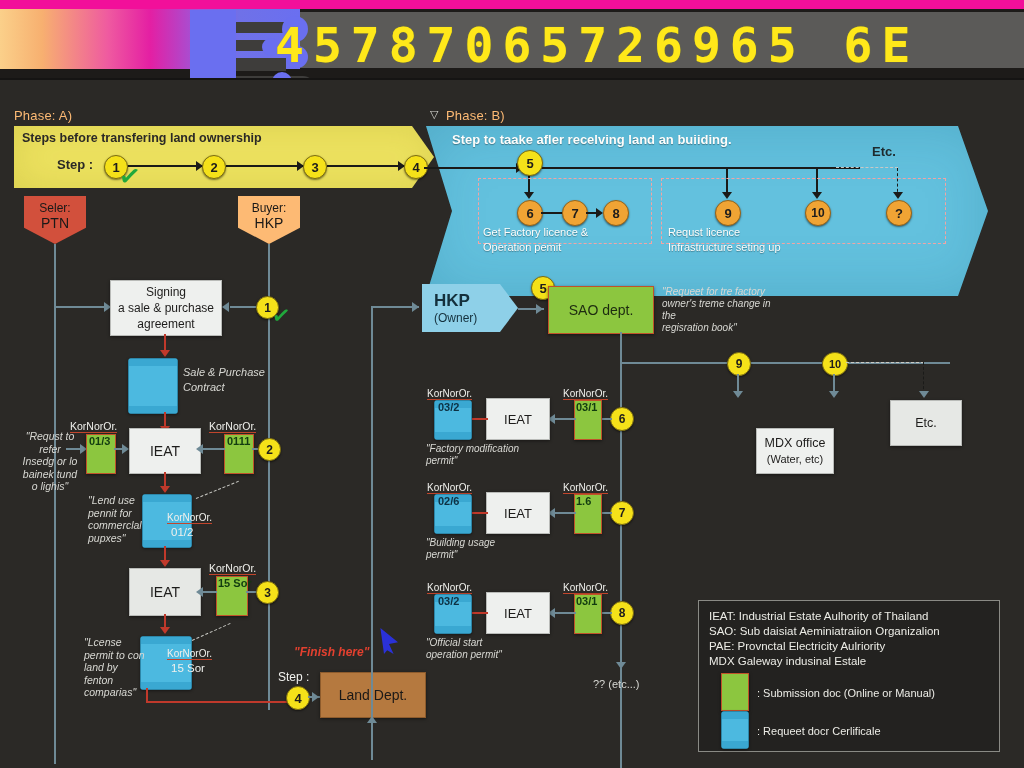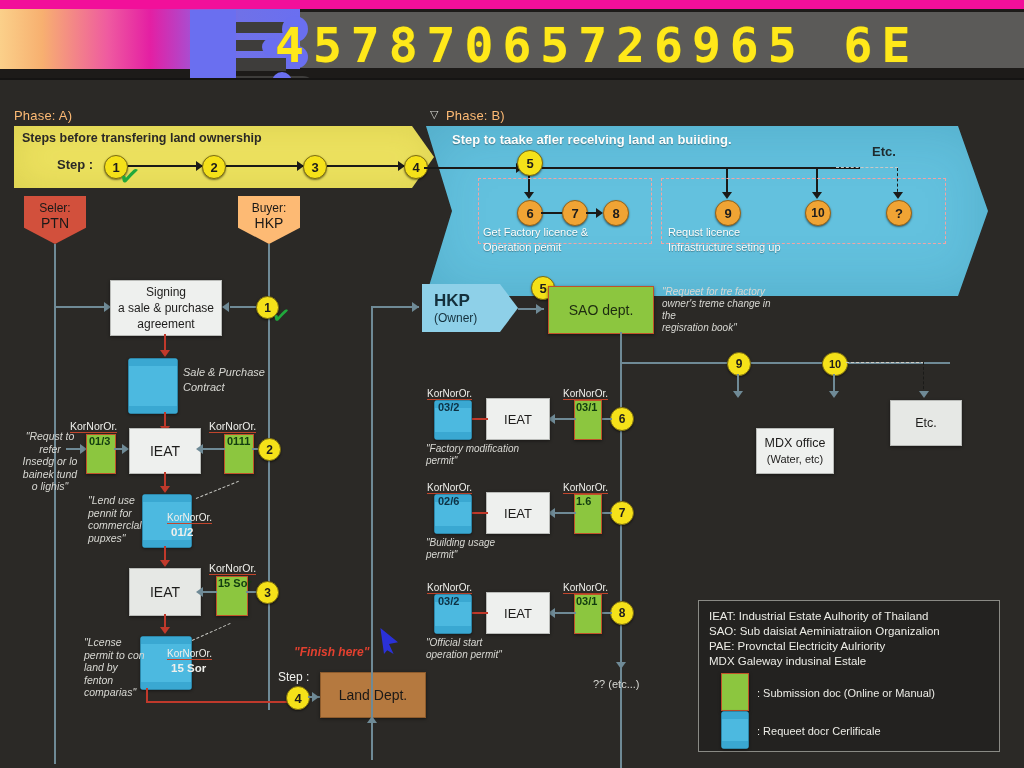--- a/index.html
+++ b/index.html
@@ -87,21 +87,21 @@
     display:flex;flex-direction:column;justify-content:center;padding-left:12px;box-sizing:border-box;
   }
 
   .brownbox{background:#b5793f;border:1px solid #8d5b2c;color:#1b1917;
     display:flex;align-items:center;justify-content:center;
     box-shadow:0 1px 3px rgba(0,0,0,.5);}
 
   
   .knlabel{color:#f0f0ec;font-size:10.5px;border-bottom:1.2px solid #c2452c;display:inline-block;padding-bottom:0px;white-space:nowrap;}
   .gcode{color:#123c10;font-size:11px;font-weight:bold;}
-  .bcode{color:#0e3c4e;font-size:11.5px;font-weight:bold;}
+  .bcode{color:#0e3c4e;font-size:11.5px;font-weight:normal;}
   .note{color:#d8d8d3;font-size:10px;font-style:italic;line-height:12px;}
   .note-l{color:#d8d8d3;font-size:10.5px;line-height:12.5px;font-style:italic;}
   .wlabel{color:#f2f2ef;font-size:12px;}
   .finish{color:#e3402f;font-size:12px;font-style:italic;font-weight:bold;}
 
   
   .ln{position:absolute;background:#6f8a96;}
   .ln-r{position:absolute;background:#c0392b;}
   .ln-d{position:absolute;background:#1a1a18;}
   .arrow{position:absolute;width:0;height:0;}

